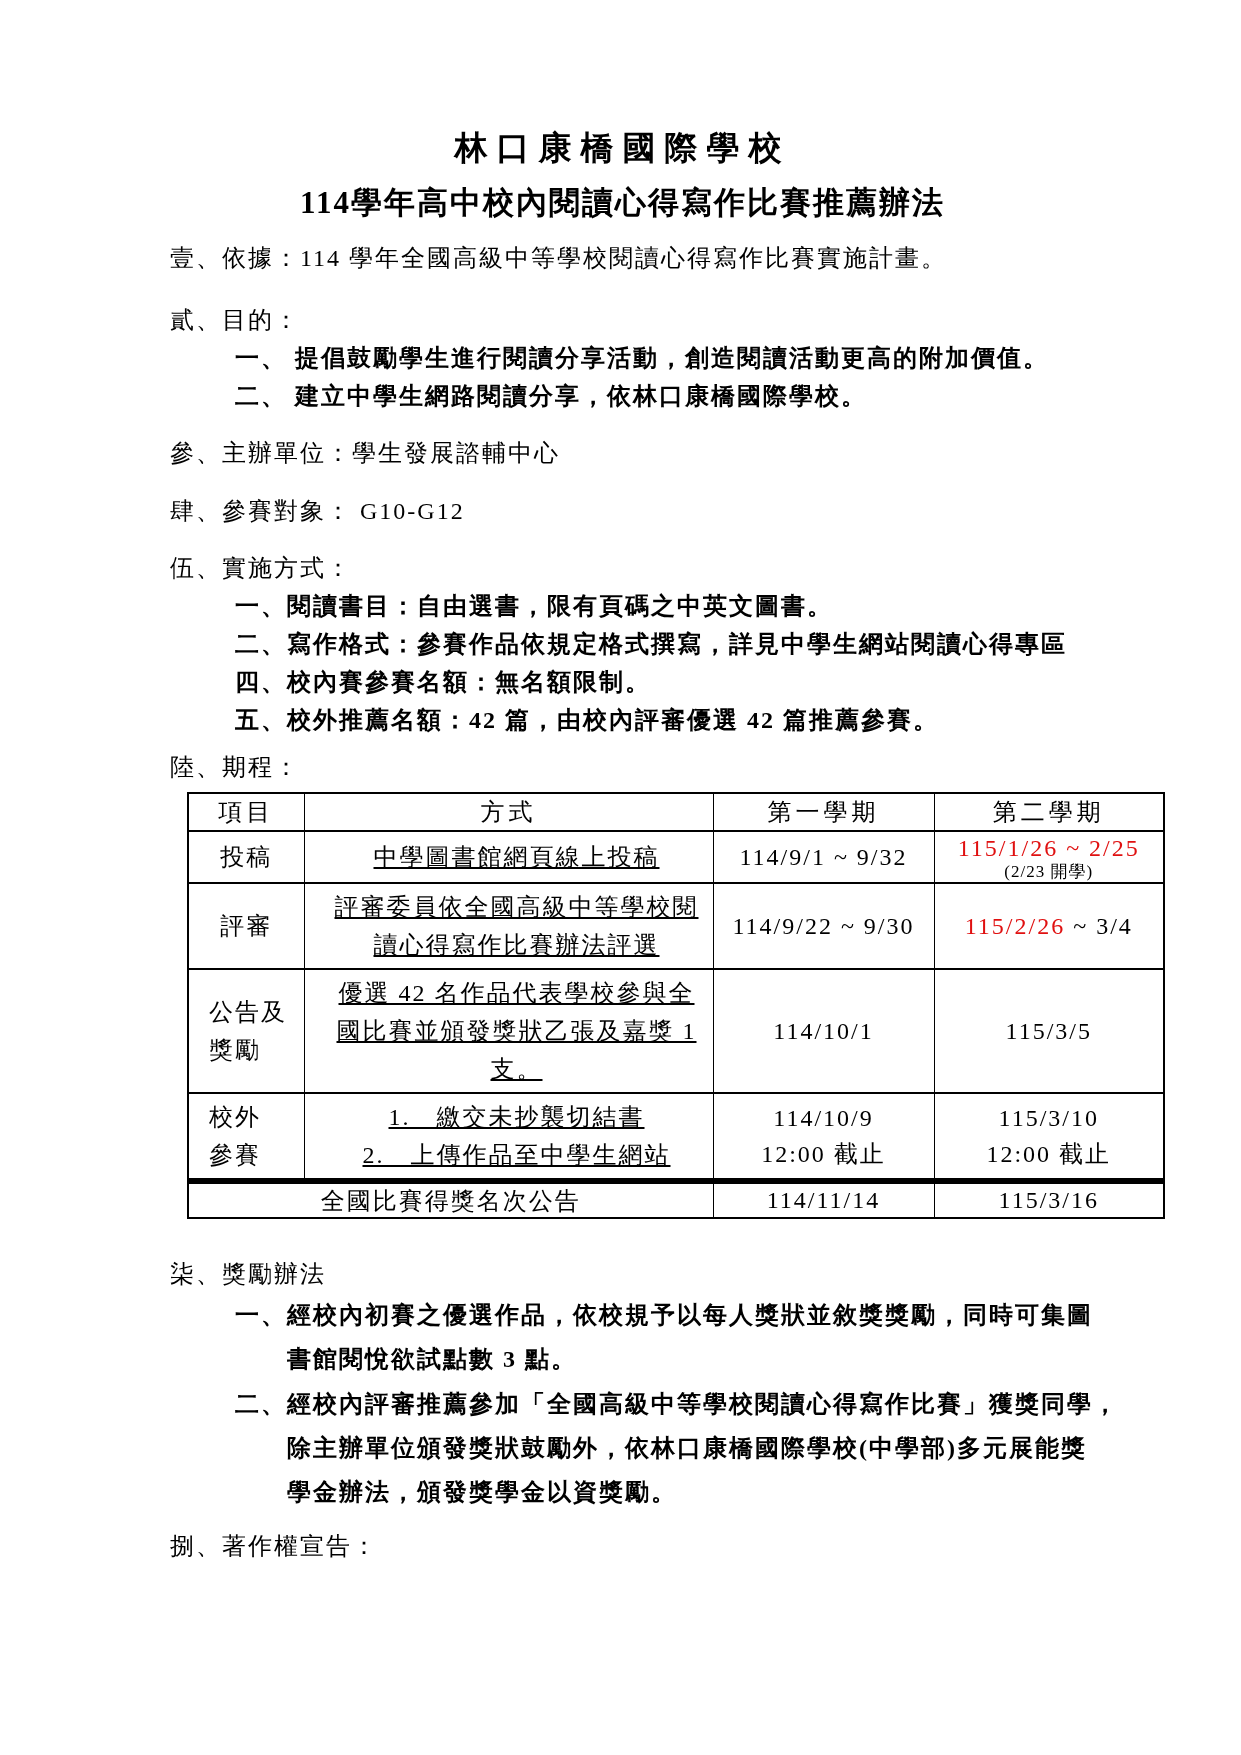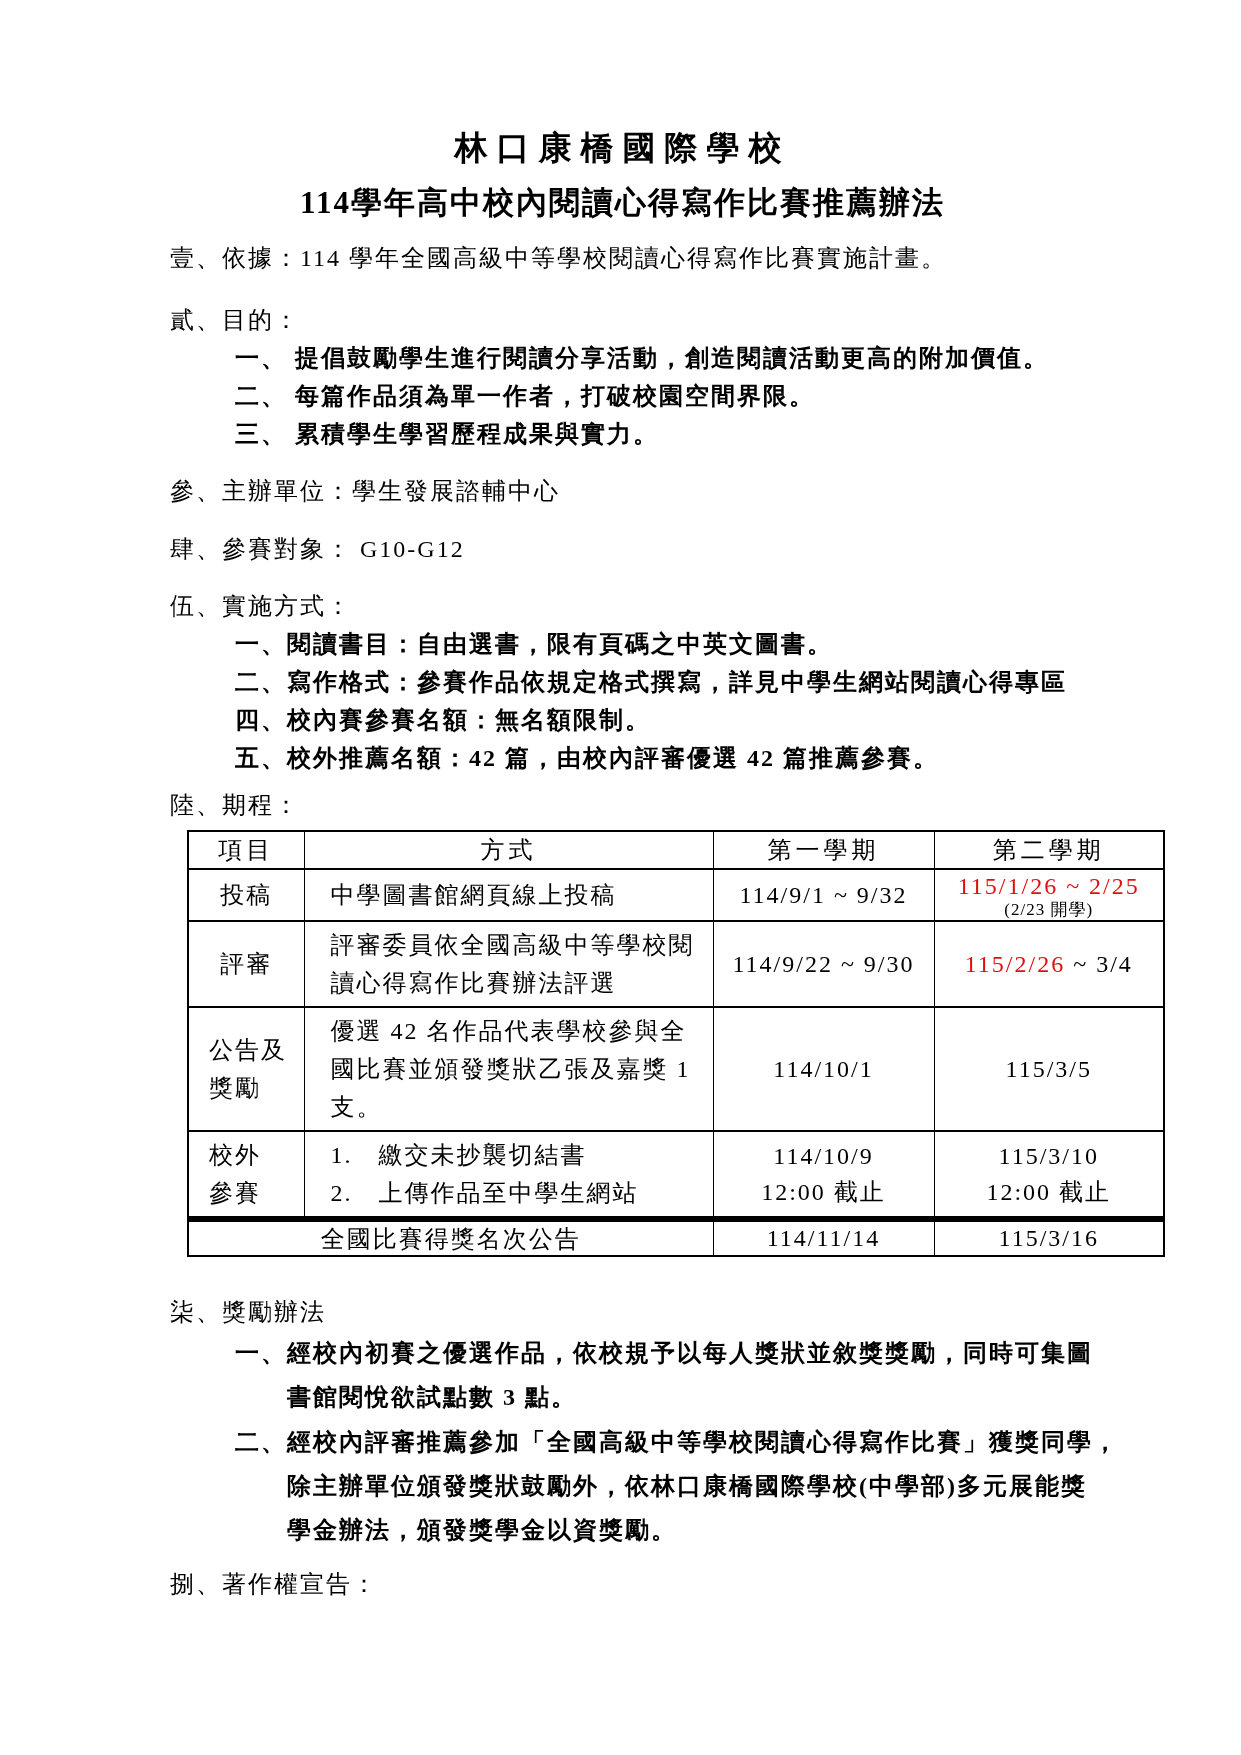--- a/index.html
+++ b/index.html
@@ -67,21 +67,21 @@
     overflow: hidden;
   }
   .sched-table { border: 2px solid #000; }
   .sched-table tr { border-top: 2px solid #000; }
   .col-item  { width: 116px; }
   .col-method{ width: 409px; }
   .col-sem1  { width: 221px; }
   .col-sem2  { width: 230px; }
   .sched-table .hdr td { height: 38px; text-align: center; letter-spacing: 4px; margin-left: 16px; }
   .cell-center { text-align: center; }
-  .cell-method { text-align: left; padding: 4px 10px 4px 26px; line-height: 38px; }
+  .cell-method { text-align: center; padding: 4px 10px 4px 26px; line-height: 38px; text-decoration: underline; }
   .row-submit td { height: 52px; }
   .row-review td { height: 76px; }
   .row-announce td { height: 77px; }
   .row-external td { height: 73px; }
   .row-national td { height: 37px; border-top: 6px solid #000; text-align: center; }
   .two-line { line-height: 38px; text-align: left; padding-left: 20px; }
   .date-line { line-height: 36px; }
   .red { color: #e01010; }
   .red-date-line { line-height: 27px; padding-top: 2px; }
   .small-note { font-size: 17px; line-height: 20px; letter-spacing: 1px; }
@@ -93,22 +93,21 @@
 <div>
 
   <h1 class="title1">林口康橋國際學校</h1>
   <h2 class="title2">114學年高中校內閱讀心得寫作比賽推薦辦法</h2>
 
   <div class="sec-label m-s1">壹、依據：114 學年全國高級中等學校閱讀心得寫作比賽實施計畫。</div>
 
   <div class="sec-label m-s2">貳、目的：</div>
   <div class="items">
     <div class="item">一、 提倡鼓勵學生進行閱讀分享活動，創造閱讀活動更高的附加價值。</div>
-    <div class="item">二、 每篇作品須為單一作者，打破校園空間界限。</div>
-    <div class="item">三、 累積學生學習歷程成果與實力。</div>
+    <div class="item">二、 建立中學生網路閱讀分享，依林口康橋國際學校。</div>
   </div>
 
   <div class="sec-label m-s3">參、主辦單位：學生發展諮輔中心</div>
 
   <div class="sec-label m-s4">肆、參賽對象： G10-G12</div>
 
   <div class="sec-label m-s5">伍、實施方式：</div>
   <div class="items">
     <div class="item">一、閱讀書目：自由選書，限有頁碼之中英文圖書。</div>
     <div class="item"><span>二、寫作格式：參賽作品依規定格式撰寫，詳見中學生網站閱讀心得專區</span></div>

